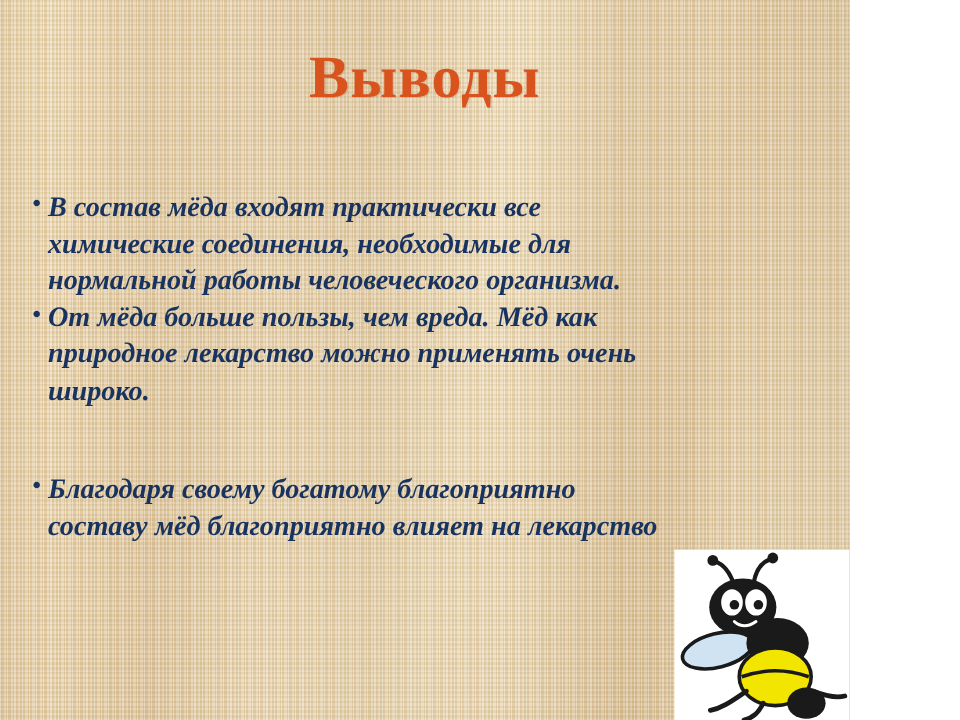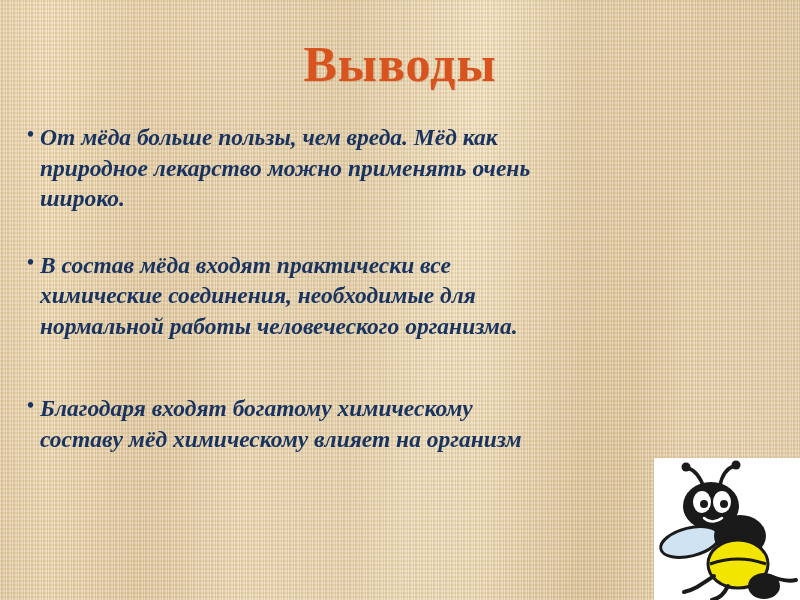--- a/index.html
+++ b/index.html
@@ -8,21 +8,21 @@
   }
   body {
     width: 800px;
     height: 600px;
     overflow: hidden;
     font-family: "Liberation Serif", serif;
   }
 
   .slide {
     position: relative;
-    width: 800px;
+    width: 708px;
     height: 600px;
     box-sizing: border-box;
     background-color: #e4cfa4;
     background-image:
       repeating-linear-gradient(90deg,
         rgba(255,255,255,0.30) 0px,
         rgba(255,255,255,0.30) 1px,
         rgba(190,155,105,0.16) 1px,
         rgba(190,155,105,0.16) 3px,
         rgba(255,255,255,0.18) 3px,
@@ -129,35 +129,35 @@
 </style>
 </head>
 <body>
 
 <div class="slide">
 
   <div class="title">Выводы</div>
 
   <div class="body-area">
 
+    <div class="bullet b2">
+      <div>В состав мёда входят практически все</div>
+      <div>химические соединения, необходимые для</div>
+      <div class="last-line">нормальной работы человеческого организма.</div>
+    </div>
+
     <div class="bullet b1">
       <div>От мёда больше пользы, чем вреда.  Мёд как</div>
       <div>природное лекарство можно применять очень</div>
       <div class="last-line">широко.</div>
     </div>
 
-    <div class="bullet b2">
-      <div>В состав мёда входят практически все</div>
-      <div>химические соединения, необходимые для</div>
-      <div class="last-line">нормальной работы человеческого организма.</div>
-    </div>
-
     <div class="bullet b3">
-      <div>Благодаря входят богатому химическому</div>
-      <div>составу мёд химическому влияет на организм</div>
+      <div>Благодаря своему богатому благоприятно</div>
+      <div>составу мёд благоприятно влияет на лекарство</div>
     </div>
 
   </div>
 
   <div class="bee-box">
     <svg class="bee-svg" viewBox="0 0 146 142" xmlns="http://www.w3.org/2000/svg">
 
       <path d="M50 30 C46 18, 40 12, 34 10" stroke="#1a1a1a" stroke-width="3.5" fill="none" stroke-linecap="round"></path>
       <path d="M66 28 C68 16, 74 10, 80 8" stroke="#1a1a1a" stroke-width="3.5" fill="none" stroke-linecap="round"></path>
       <circle cx="32" cy="9" r="4.5" fill="#1a1a1a"></circle>

